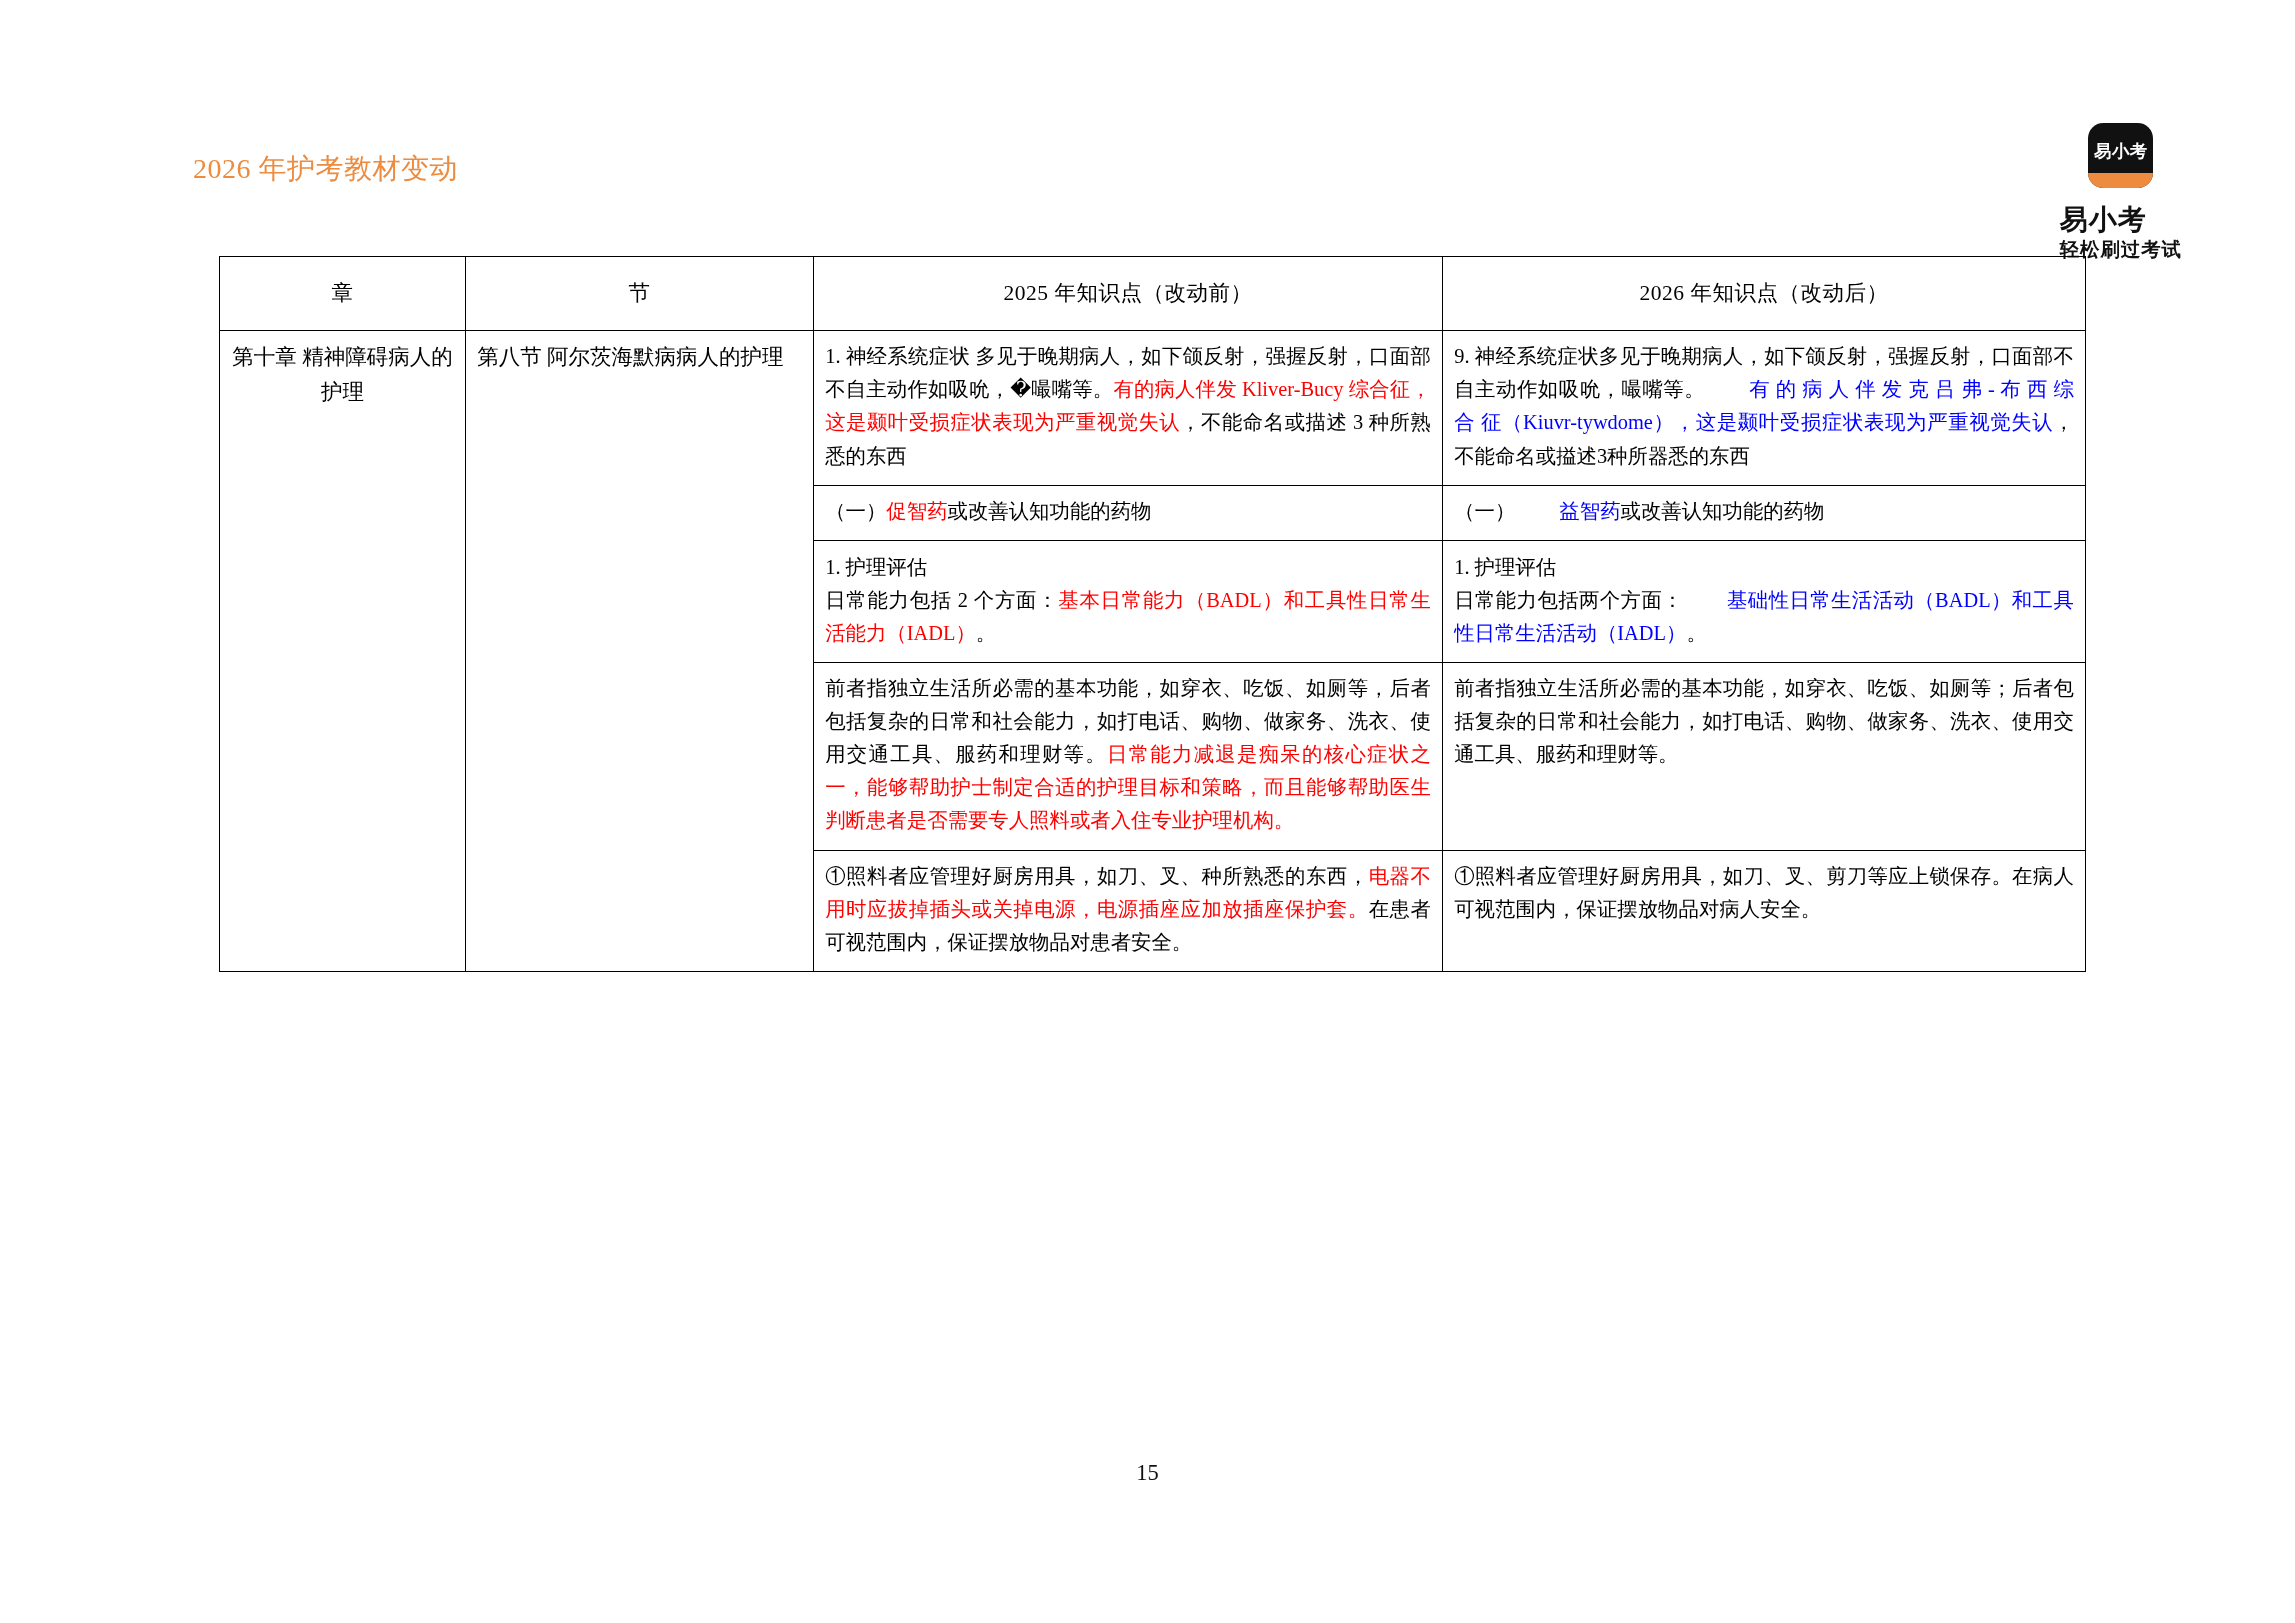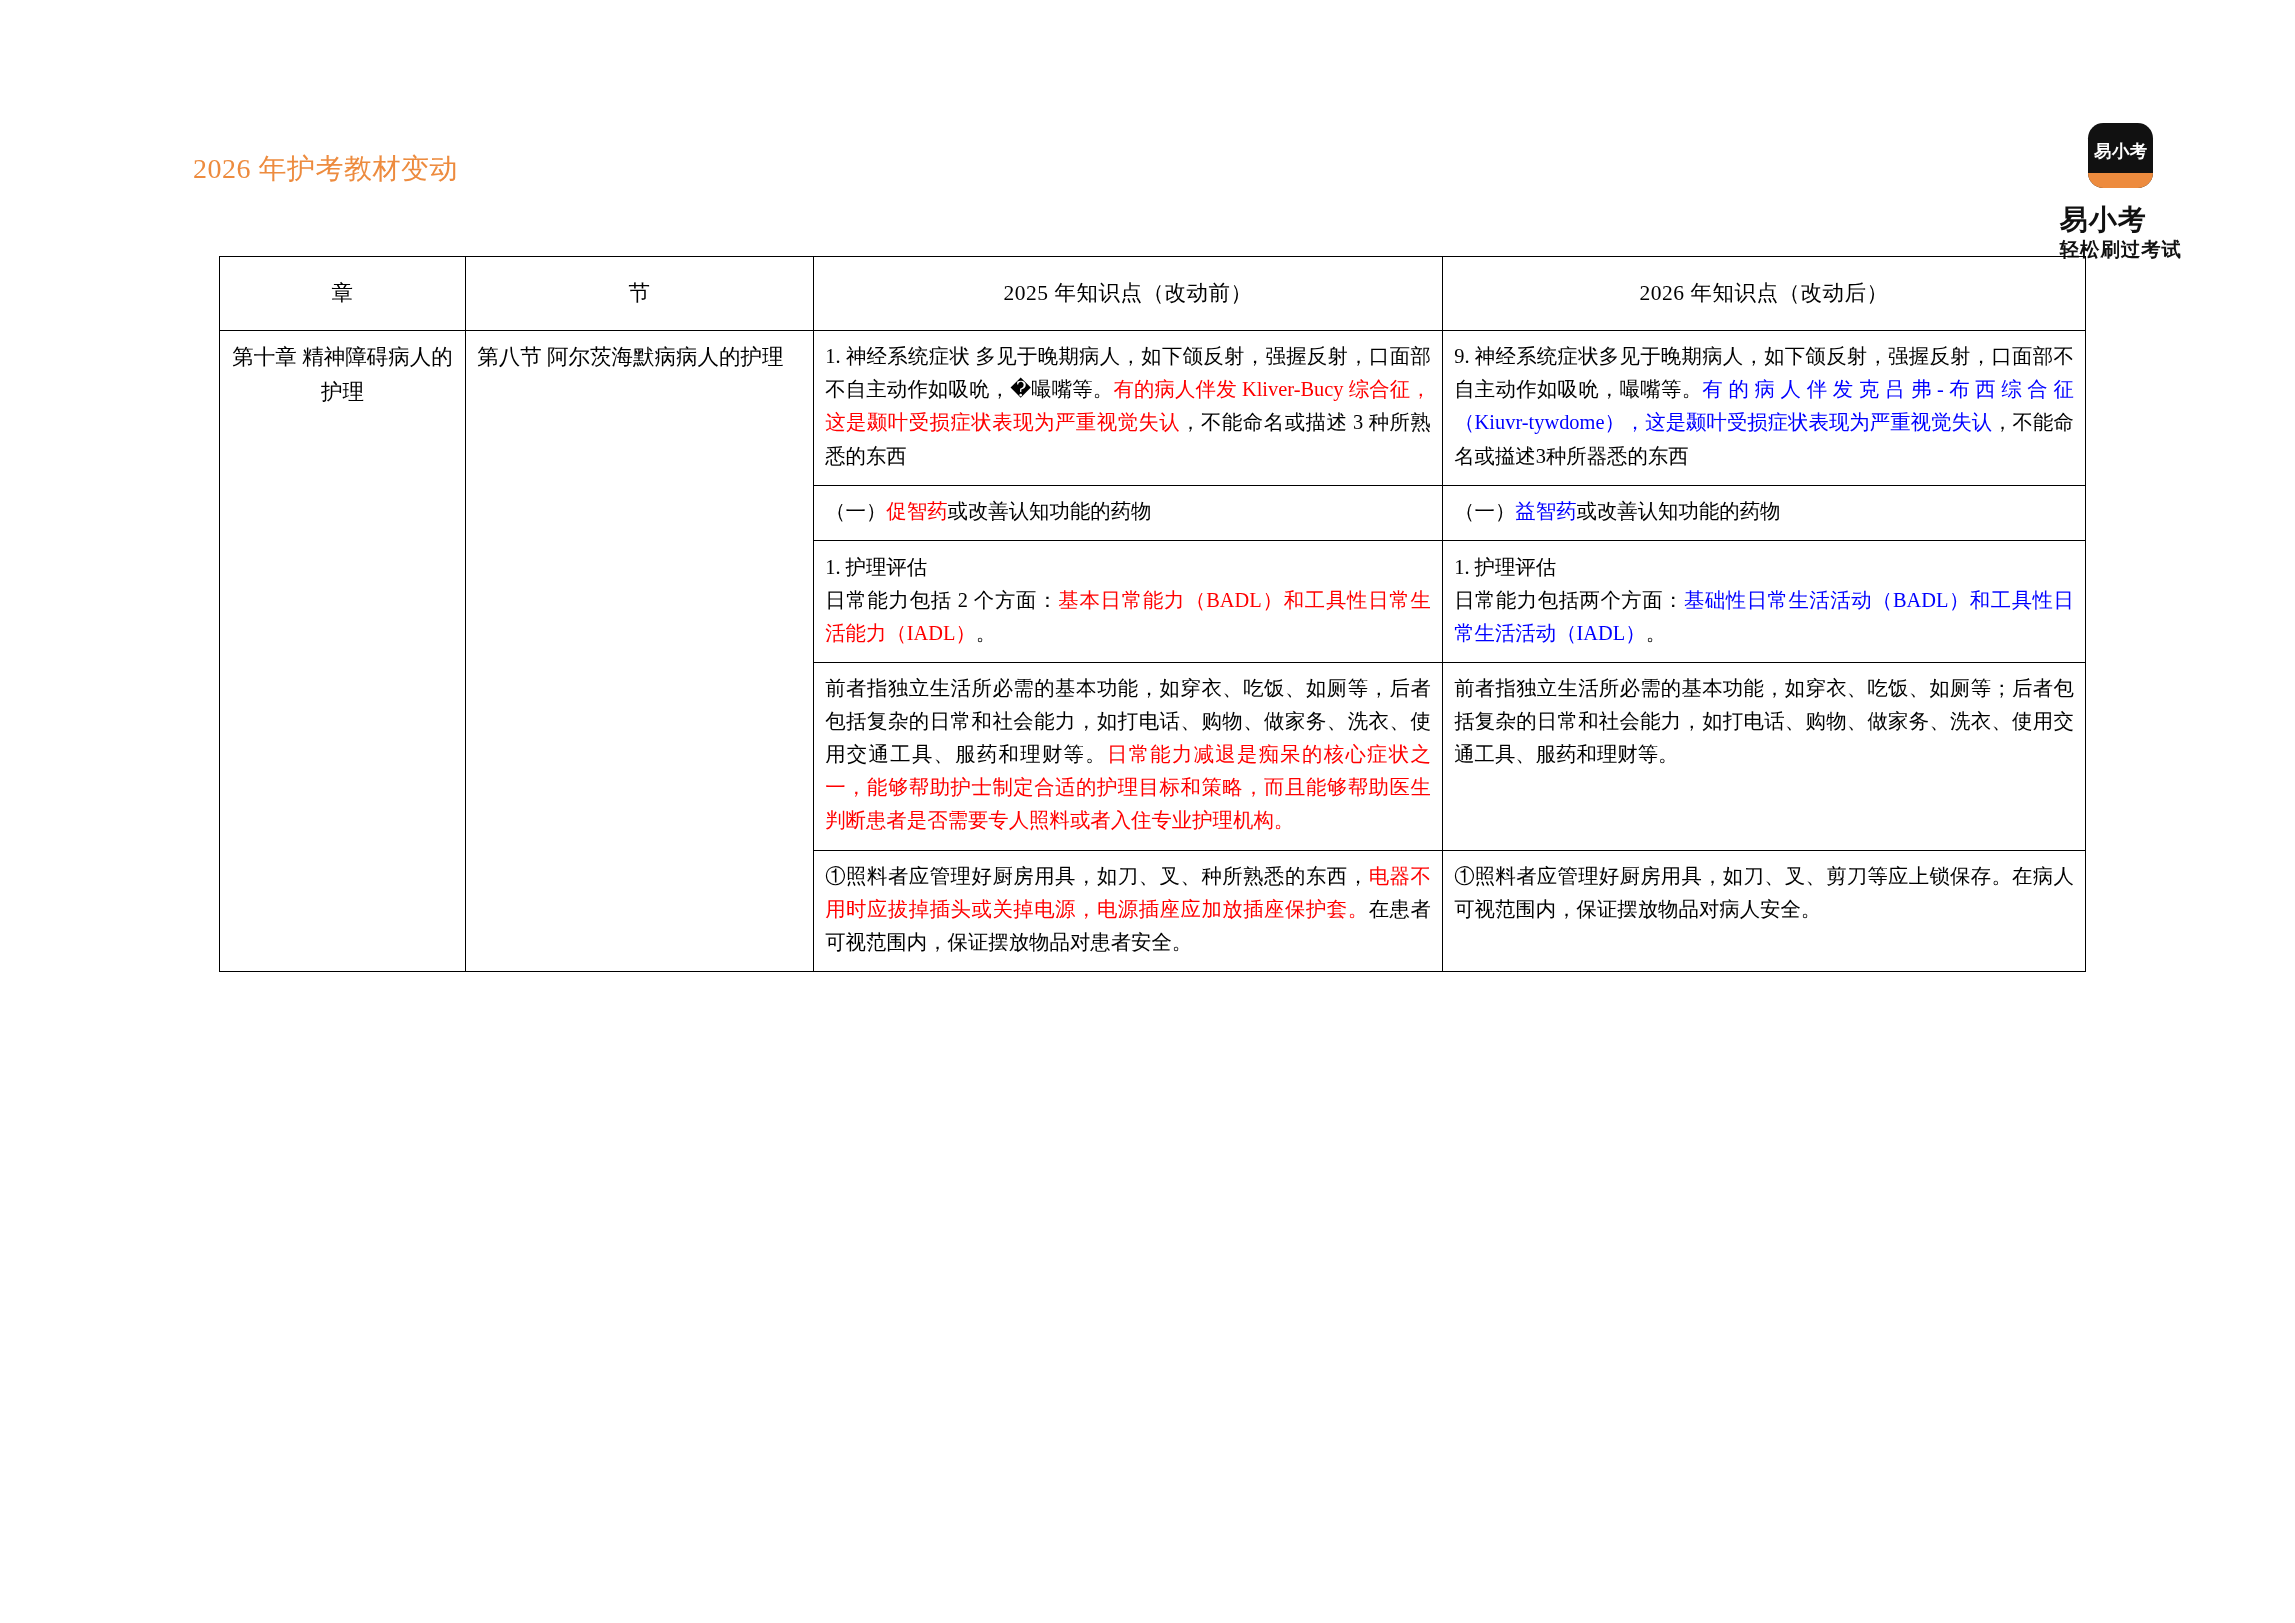--- a/index.html
+++ b/index.html
@@ -150,21 +150,21 @@
     padding-left: 15.3px;
     padding-top: 13.3px;
   }
   td.cell-body {
     font-size: 20.4px;
     text-align: justify;
     text-justify: inter-ideograph;
   }
 
   .txt-red  { color: #FF0000; }
-  .txt-blue { color: #0000FF; }
+  .txt-blue { color: #0000FF; margin-left: 44px; }
 
   
   .page-number {
     position: absolute;
     left: 0;
     width: 2295px;
     top: 1460px;
     text-align: center;
     font-size: 22.5px;
     color: #111111;
@@ -249,15 +249,16 @@
             <span>①照料者应管理好厨房用具，如刀、叉、种所熟悉的东西，</span><span class="txt-red">电器不用时应拔掉插头或关掉电源，电源插座应加放插座保护套。</span><span>在患者可视范围内，保证摆放物品对患者安全。</span>
           </td>
           <td class="cell-body">
             <span>①照料者应管理好厨房用具，如刀、叉、剪刀等应上锁保存。在病人可视范围内，保证摆放物品对病人安全。</span><span class="txt-blue"></span><span></span>
           </td>
         </tr>
       </tbody>
     </table>
   </div>
 
+  <div class="page-number">15</div>
 
 </div>
 
 
 </body></html>

